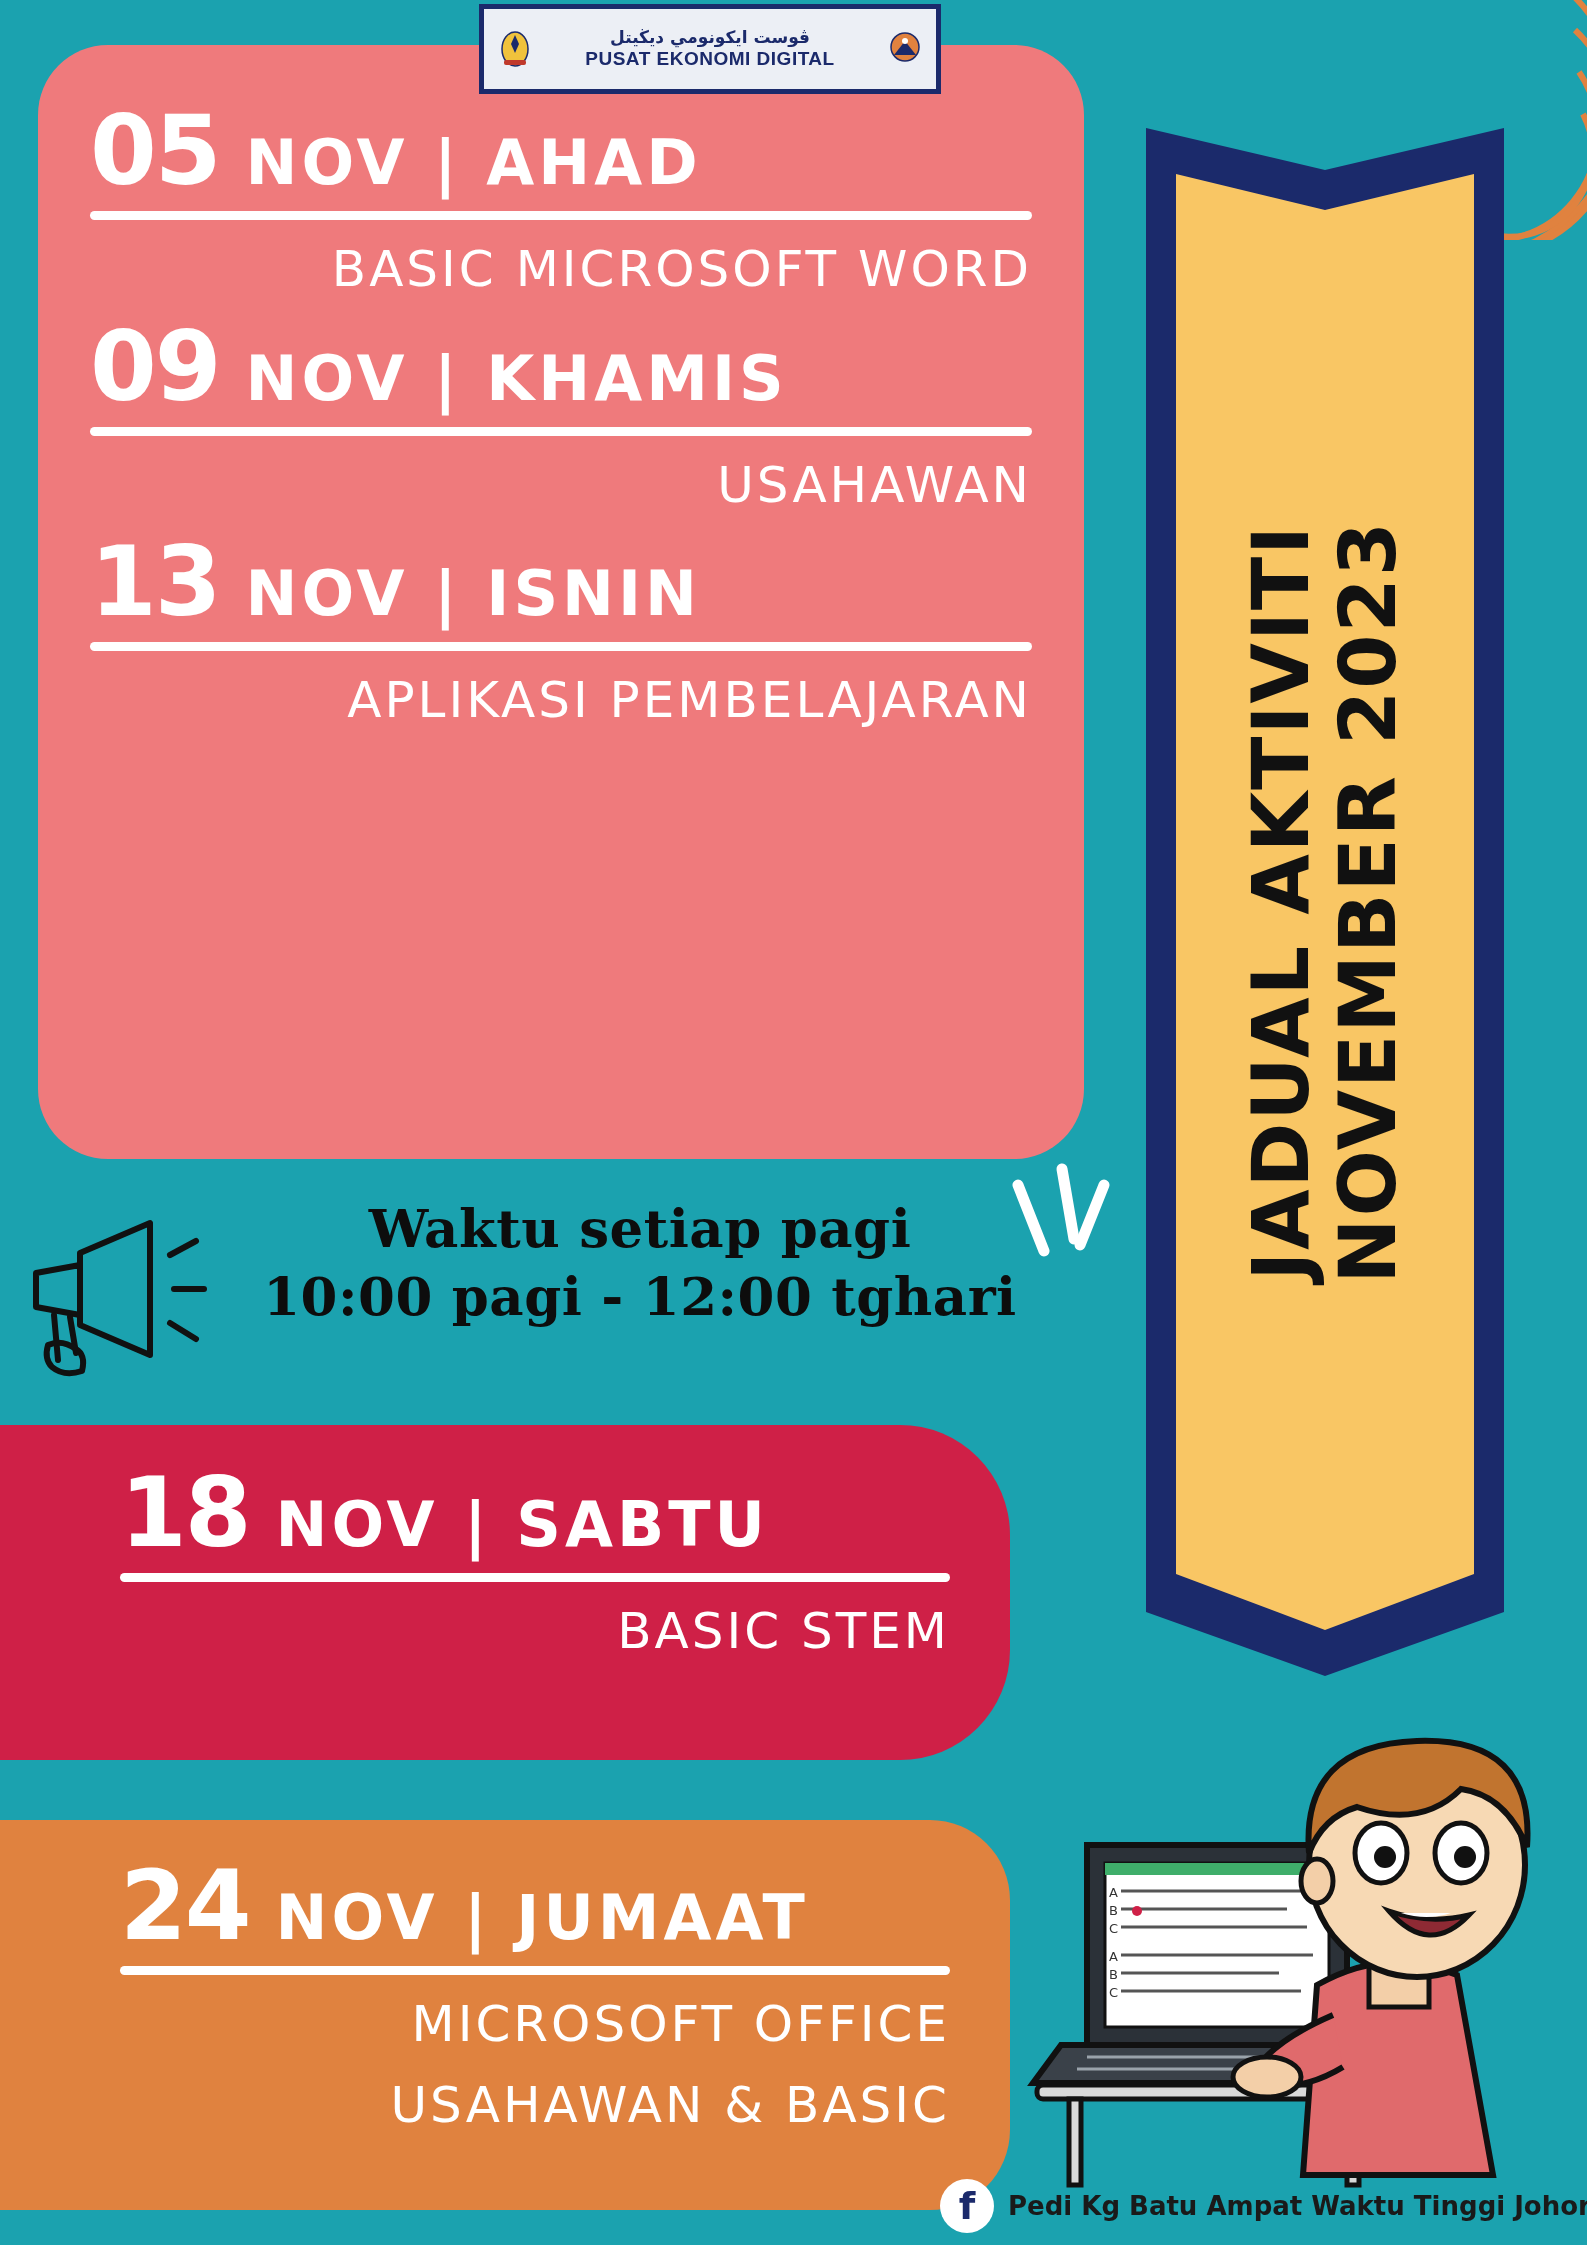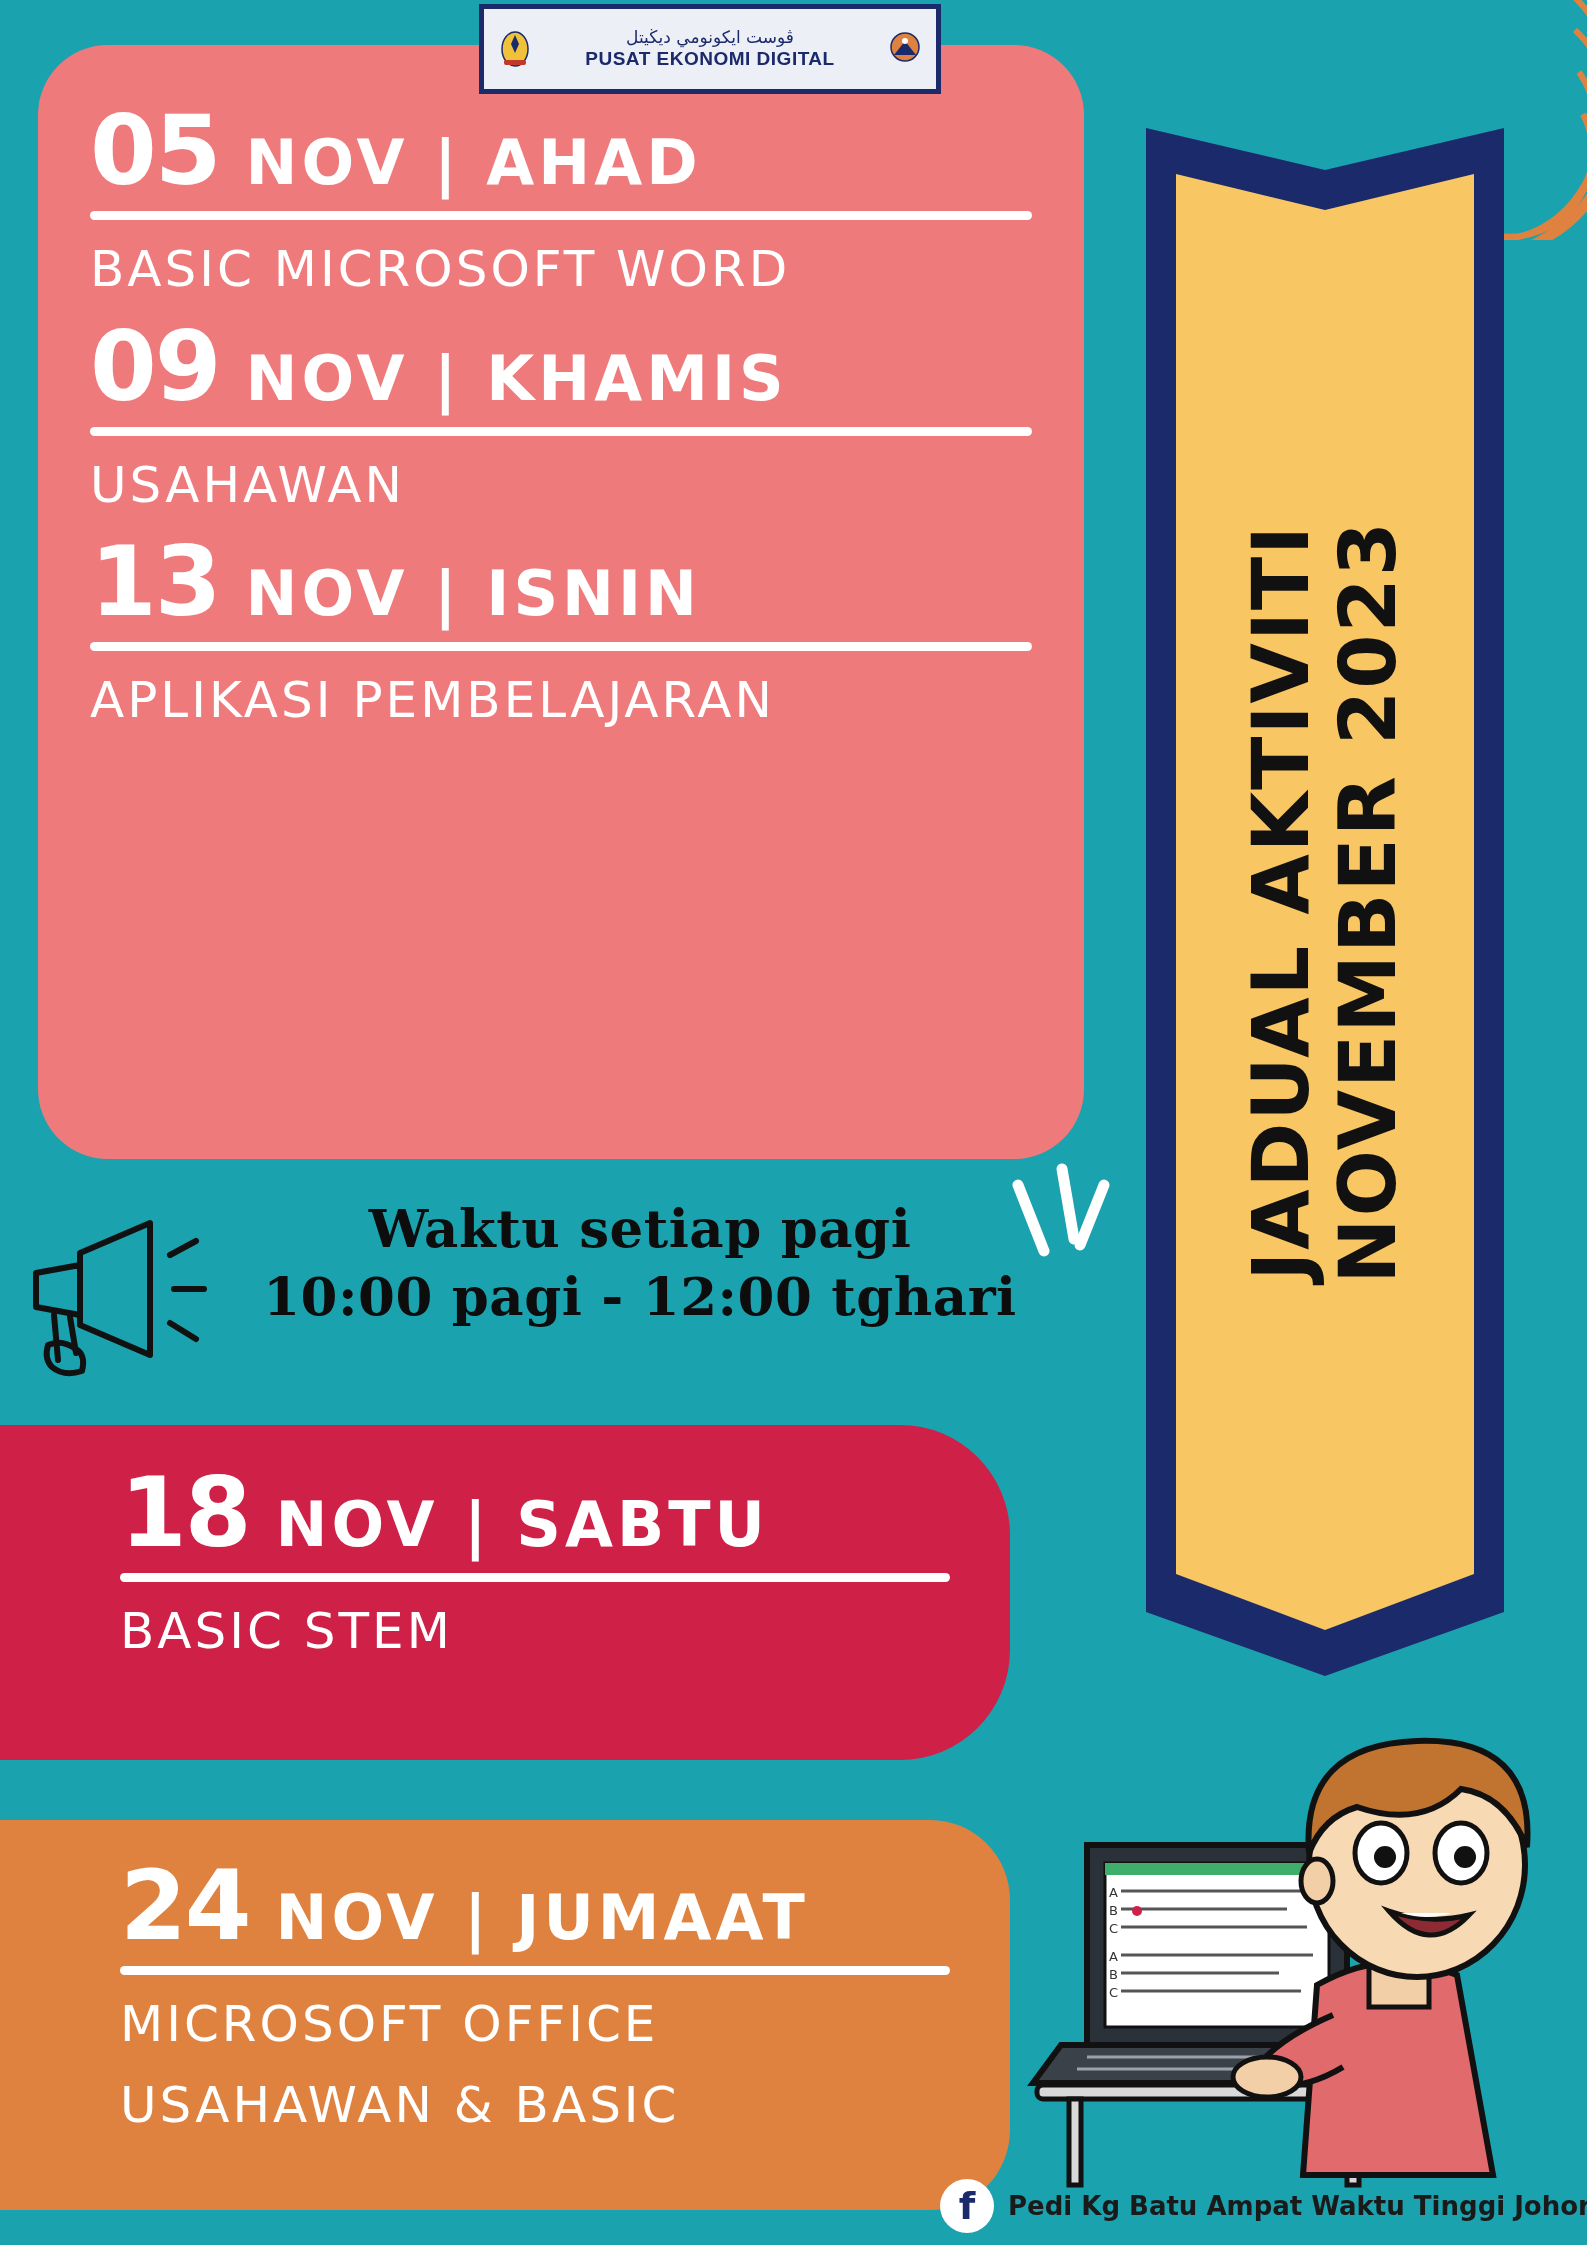--- a/index.html
+++ b/index.html
@@ -44,21 +44,21 @@
     box-sizing: border-box;
     display: flex;
     align-items: center;
     justify-content: center;
     flex-direction: column;
   }
   .logo-plate .jawi {
     font-family: "DejaVu Sans", sans-serif;
     font-size: 17px;
     color: #1b2a6b;
-    font-weight: normal;
+    font-weight: bold;
     line-height: 1.1;
   }
   .logo-plate .title {
     font-size: 19px;
     font-weight: bold;
     letter-spacing: 0.5px;
     color: #1b2a6b;
     margin-top: 2px;
   }
   .logo-plate .crest-left,
@@ -135,20 +135,21 @@
     margin: 12px 0 18px 0;
     width: 100%;
   }
   .course {
     font-family: "DejaVu Sans", sans-serif;
     color: #ffffff;
     font-size: 50px;
     letter-spacing: 3px;
     line-height: 1.25;
     margin-bottom: 18px;
+    text-align: right;
   }
 
   
   .time-note {
     position: absolute;
     left: 255px;
     top: 1195px;
     width: 770px;
     text-align: center;
     color: #0d0d0d;

